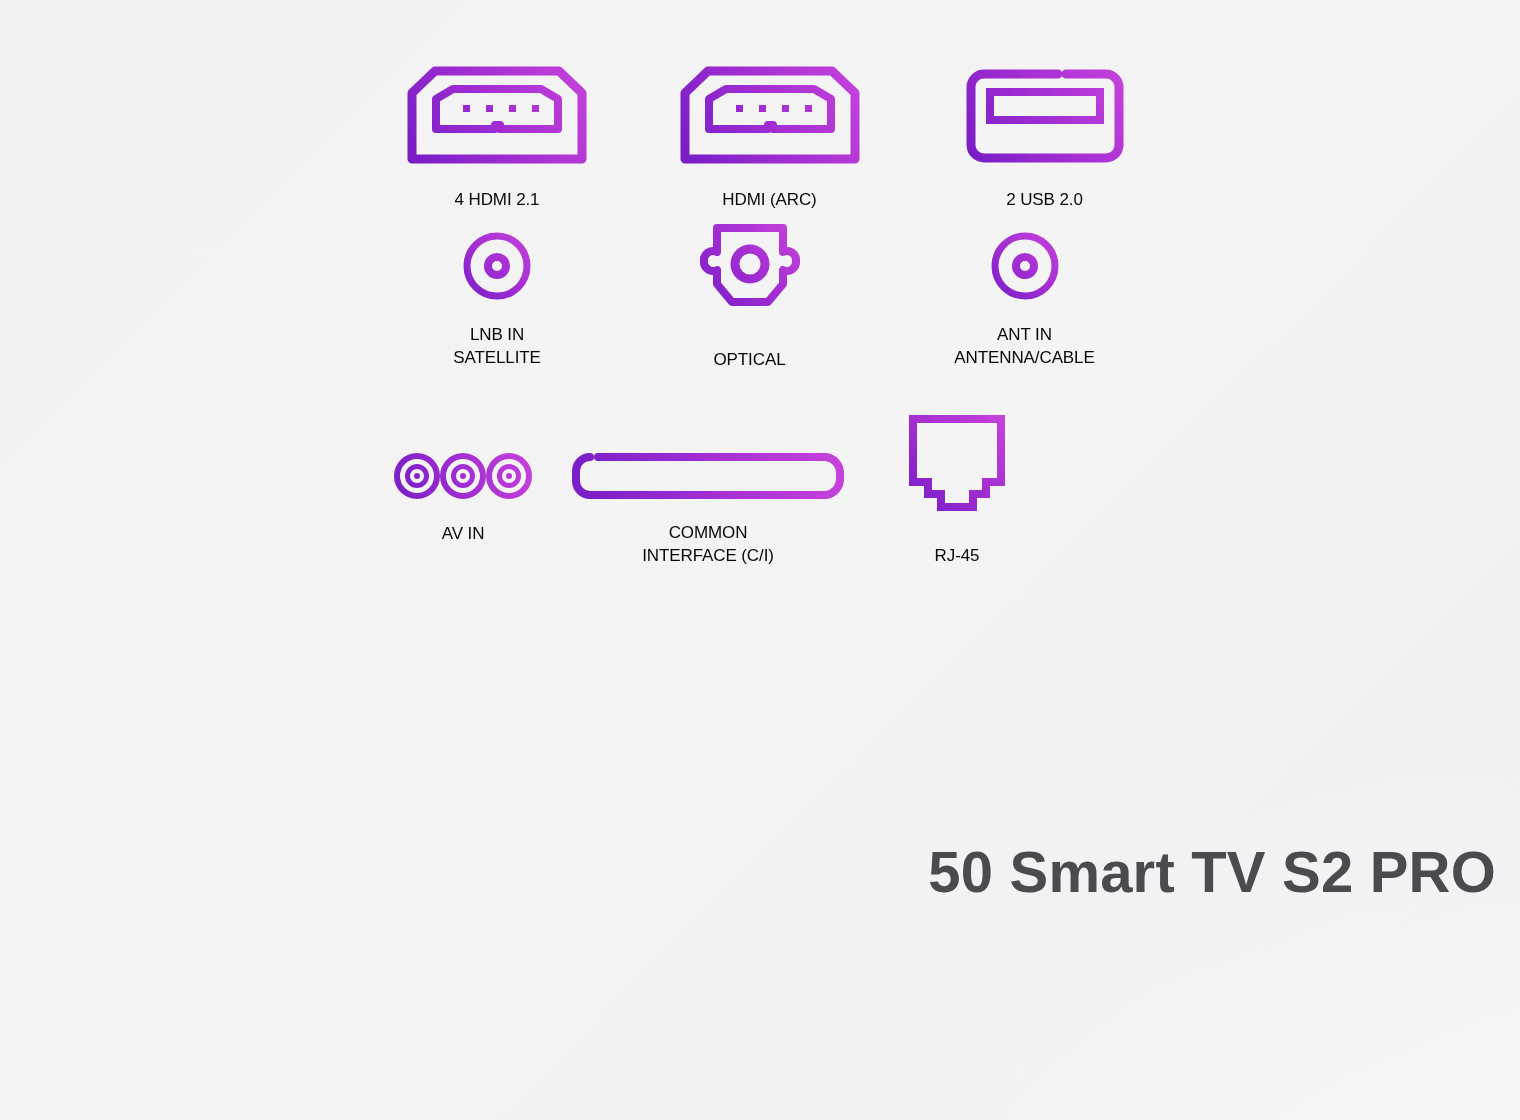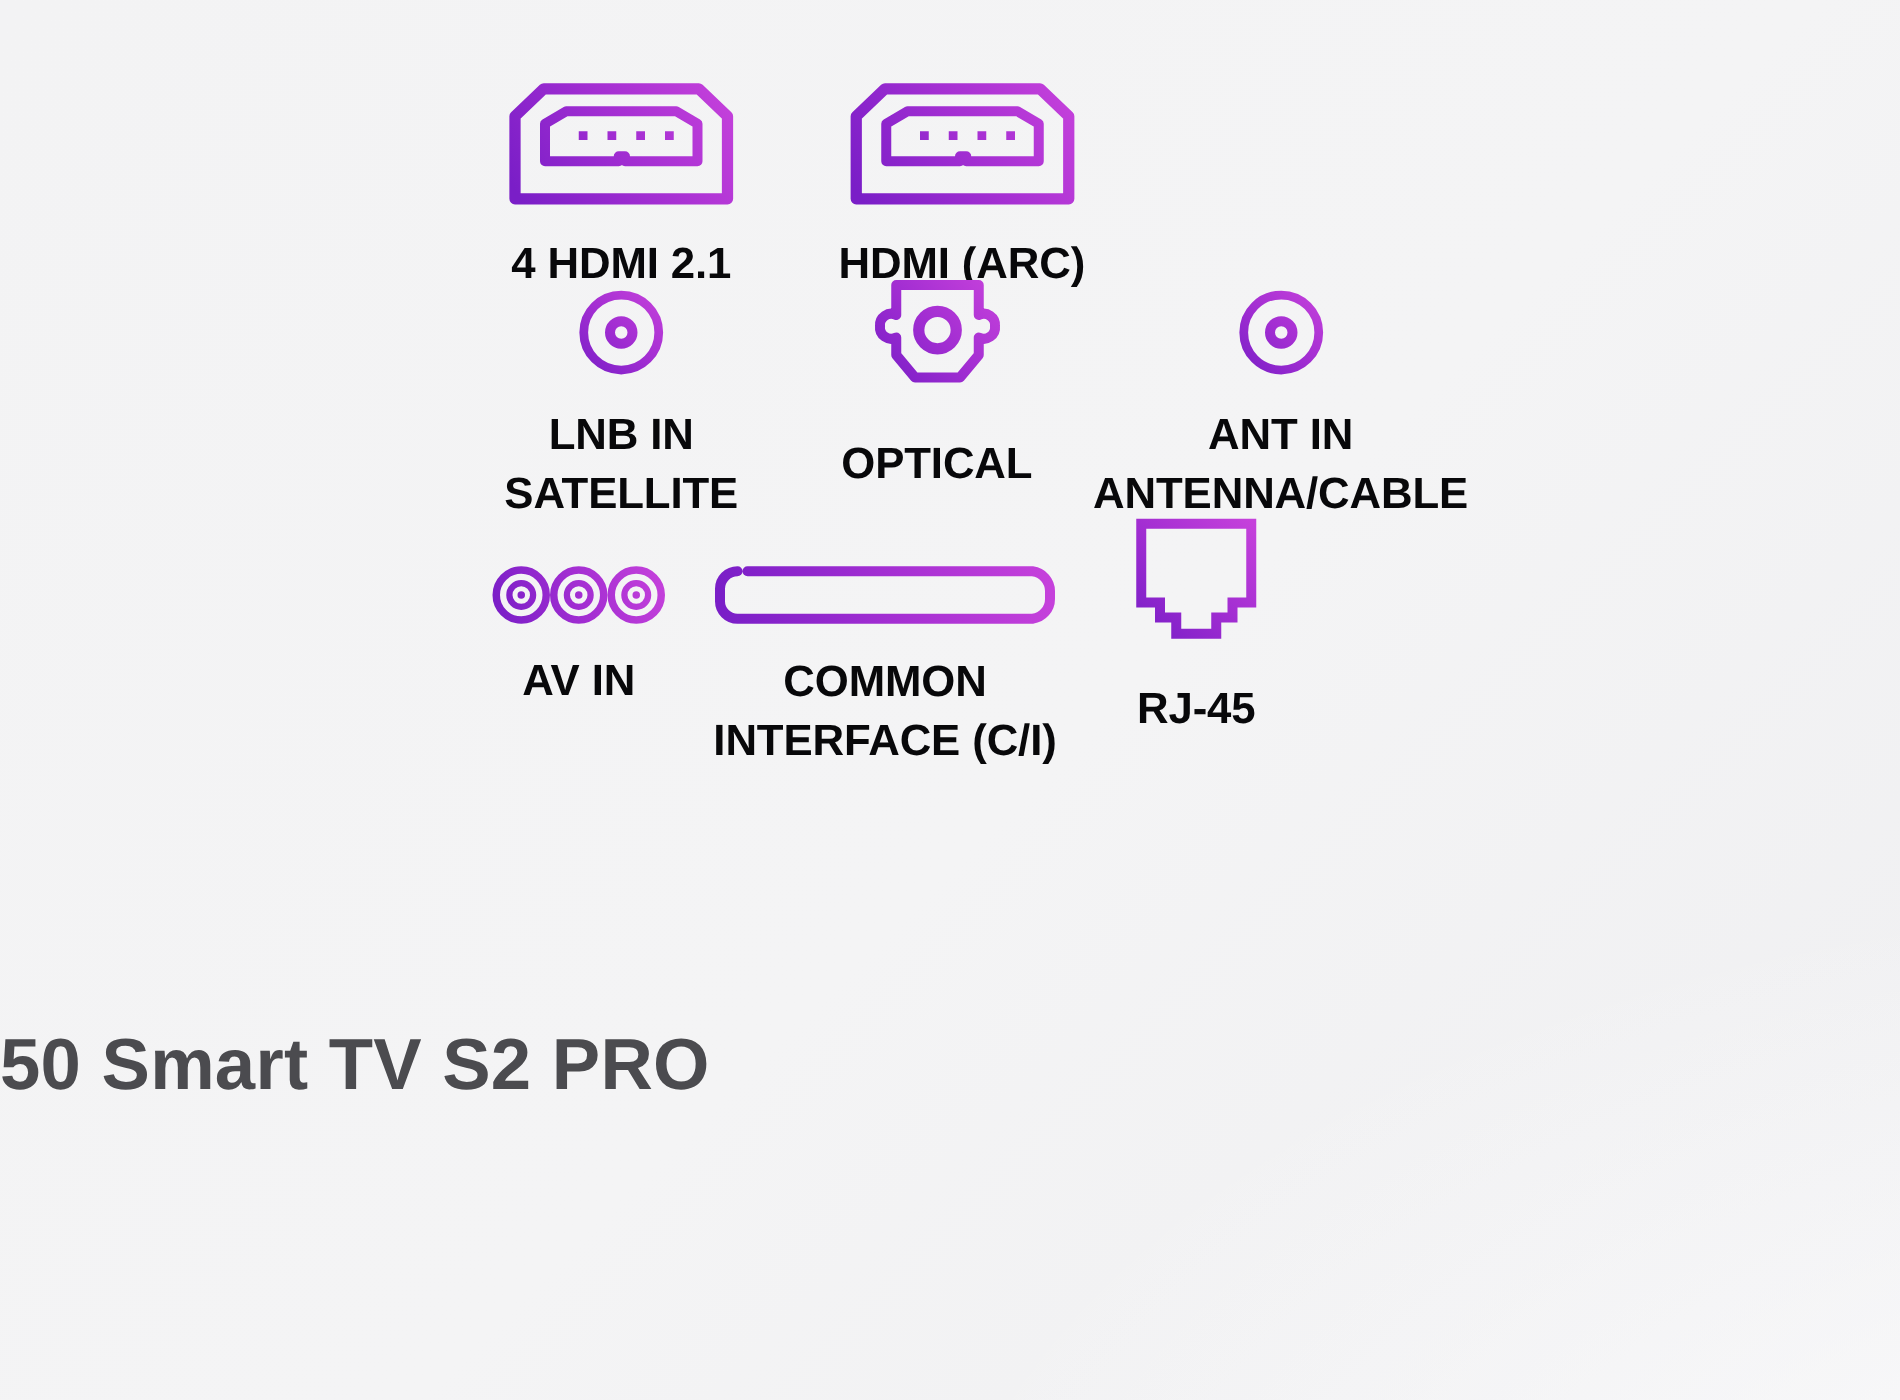--- a/index.html
+++ b/index.html
@@ -46,26 +46,26 @@
     display: flex;
     flex-direction: column;
     align-items: center;
   }
   .icon-wrap {
     display: flex;
     align-items: flex-end;
     justify-content: center;
   }
   .label {
-    font-weight: bold;
+    font-weight: normal;
     color: #08080a;
     text-align: center;
     letter-spacing: -0.1px;
     line-height: 1.20;
-    font-size: 35px;
+    font-size: 17px;
     white-space: pre-line;
   }
   .label.two-line { line-height: 1.35; }
 
   
   .c-hdmi1    { width: 250px; }
   .c-hdmiarc  { width: 295px; }
   .c-usb      { width: 255px; }
 
   .c-hdmi1 .icon-wrap   { height: 105px; }
@@ -102,23 +102,23 @@
 
   .c-rj { margin-top: -24px; }
   .c-av { margin-top: 6px; }
   .c-mini { margin-top: 6px; }
   .c-ci { margin-top: 6px; }
 
   
   #title {
     position: absolute;
     left: 0;
-    top: 818px;
+    top: 838px;
     width: 1496px;
-    text-align: left;
+    text-align: right;
     font-size: 58px;
     font-weight: bold;
     color: #4b4b4f;
     letter-spacing: 0.2px;
   }
 
   svg { display: block; overflow: visible; }
 </style>
 </head>
 <body>
@@ -164,20 +164,36 @@
             <path d="M29 62 L29 32 L46 22 L134 22 L151 32 L151 62 L93 62 L93 58 L88 58 L88 62 Z" stroke="url(#g2)" stroke-width="8" stroke-linejoin="round" stroke-linecap="round"></path>
             <rect x="56" y="38" width="7" height="7" fill="url(#g2)"></rect>
             <rect x="79" y="38" width="7" height="7" fill="url(#g2)"></rect>
             <rect x="102" y="38" width="7" height="7" fill="url(#g2)"></rect>
             <rect x="125" y="38" width="7" height="7" fill="url(#g2)"></rect>
           </svg>
         </div>
         <div class="label">HDMI (ARC)</div>
       </div>
 
+      <div class="port c-usb">
+        <div class="icon-wrap">
+          <svg width="158" height="94" viewBox="0 0 158 94" fill="none">
+            <defs>
+              <linearGradient id="g3" x1="152" y1="2" x2="10" y2="92" gradientUnits="userSpaceOnUse">
+                <stop offset="0" stop-color="#c541db"></stop>
+                <stop offset="0.5" stop-color="#a32ed2"></stop>
+                <stop offset="1" stop-color="#7a1ec7"></stop>
+              </linearGradient>
+            </defs>
+            <path d="M100 5 L140 5 A13 13 0 0 1 153 18 L153 76 A13 13 0 0 1 140 89 L18 89 A13 13 0 0 1 5 76 L5 18 A13 13 0 0 1 18 5 L92 5" stroke="url(#g3)" stroke-width="9" stroke-linecap="round" fill="none"></path>
+            <rect x="24" y="23" width="110" height="28" stroke="url(#g3)" stroke-width="8"></rect>
+          </svg>
+        </div>
+        <div class="label">2 USB 2.0</div>
+      </div>
 
     </div>
 
     <div class="port-row row-2">
 
       <div class="port c-lnb">
         <div class="icon-wrap">
           <svg width="72" height="72" viewBox="0 0 72 72" fill="none">
             <defs>
               <linearGradient id="g4" x1="68" y1="4" x2="6" y2="70" gradientUnits="userSpaceOnUse">

